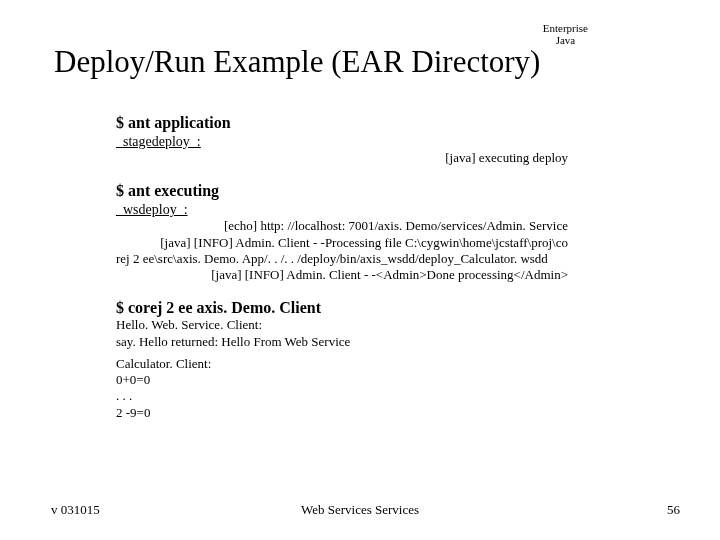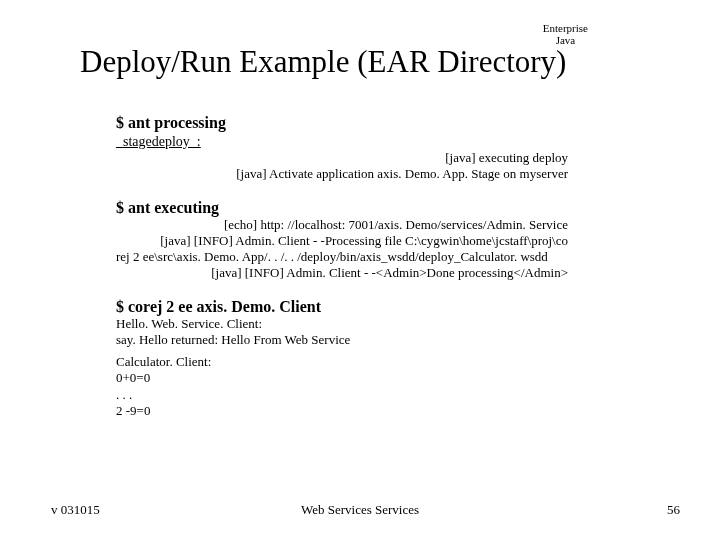--- a/index.html
+++ b/index.html
@@ -20,21 +20,21 @@
     position: absolute;
     top: 22px;
     right: 40px;
     text-align: center;
     font-size: 11px;
     line-height: 1.1;
   }
   .title {
     position: absolute;
     top: 44px;
-    left: 80px;
+    left: 54px;
     font-size: 31px;
     font-weight: 400;
   }
   .body {
     position: absolute;
     top: 110px;
     left: 116px;
     right: 60px;
   }
   .cmd {
@@ -81,28 +81,28 @@
 
   <div class="corner">
     <div>Enterprise</div>
     <div>Java</div>
   </div>
 
   <div class="title">Deploy/Run Example (EAR Directory)</div>
 
   <div class="body">
 
-    <div class="cmd">$ ant processing</div>
+    <div class="cmd">$ ant application</div>
     <div class="target">_stagedeploy_:</div>
     <div class="line">[java] executing deploy</div>
-    <div class="line">[java] Activate application axis. Demo. App. Stage on myserver</div>
 
     <div class="gap"></div>
 
     <div class="cmd">$ ant executing</div>
+    <div class="target">_wsdeploy_:</div>
     <div class="line">[echo] http: //localhost: 7001/axis. Demo/services/Admin. Service</div>
     <div class="line">[java] [INFO] Admin. Client - -Processing file C:\cygwin\home\jcstaff\proj\co</div>
     <div class="wrapline">rej 2 ee\src\axis. Demo. App/. . /. . /deploy/bin/axis_wsdd/deploy_Calculator. wsdd</div>
     <div class="line">[java] [INFO] Admin. Client - -&lt;Admin&gt;Done processing&lt;/Admin&gt;</div>
 
     <div class="gap"></div>
 
     <div class="cmd">$ corej 2 ee axis. Demo. Client</div>
     <div class="plain">Hello. Web. Service. Client:</div>
     <div class="plain">say. Hello returned: Hello From Web Service</div>

